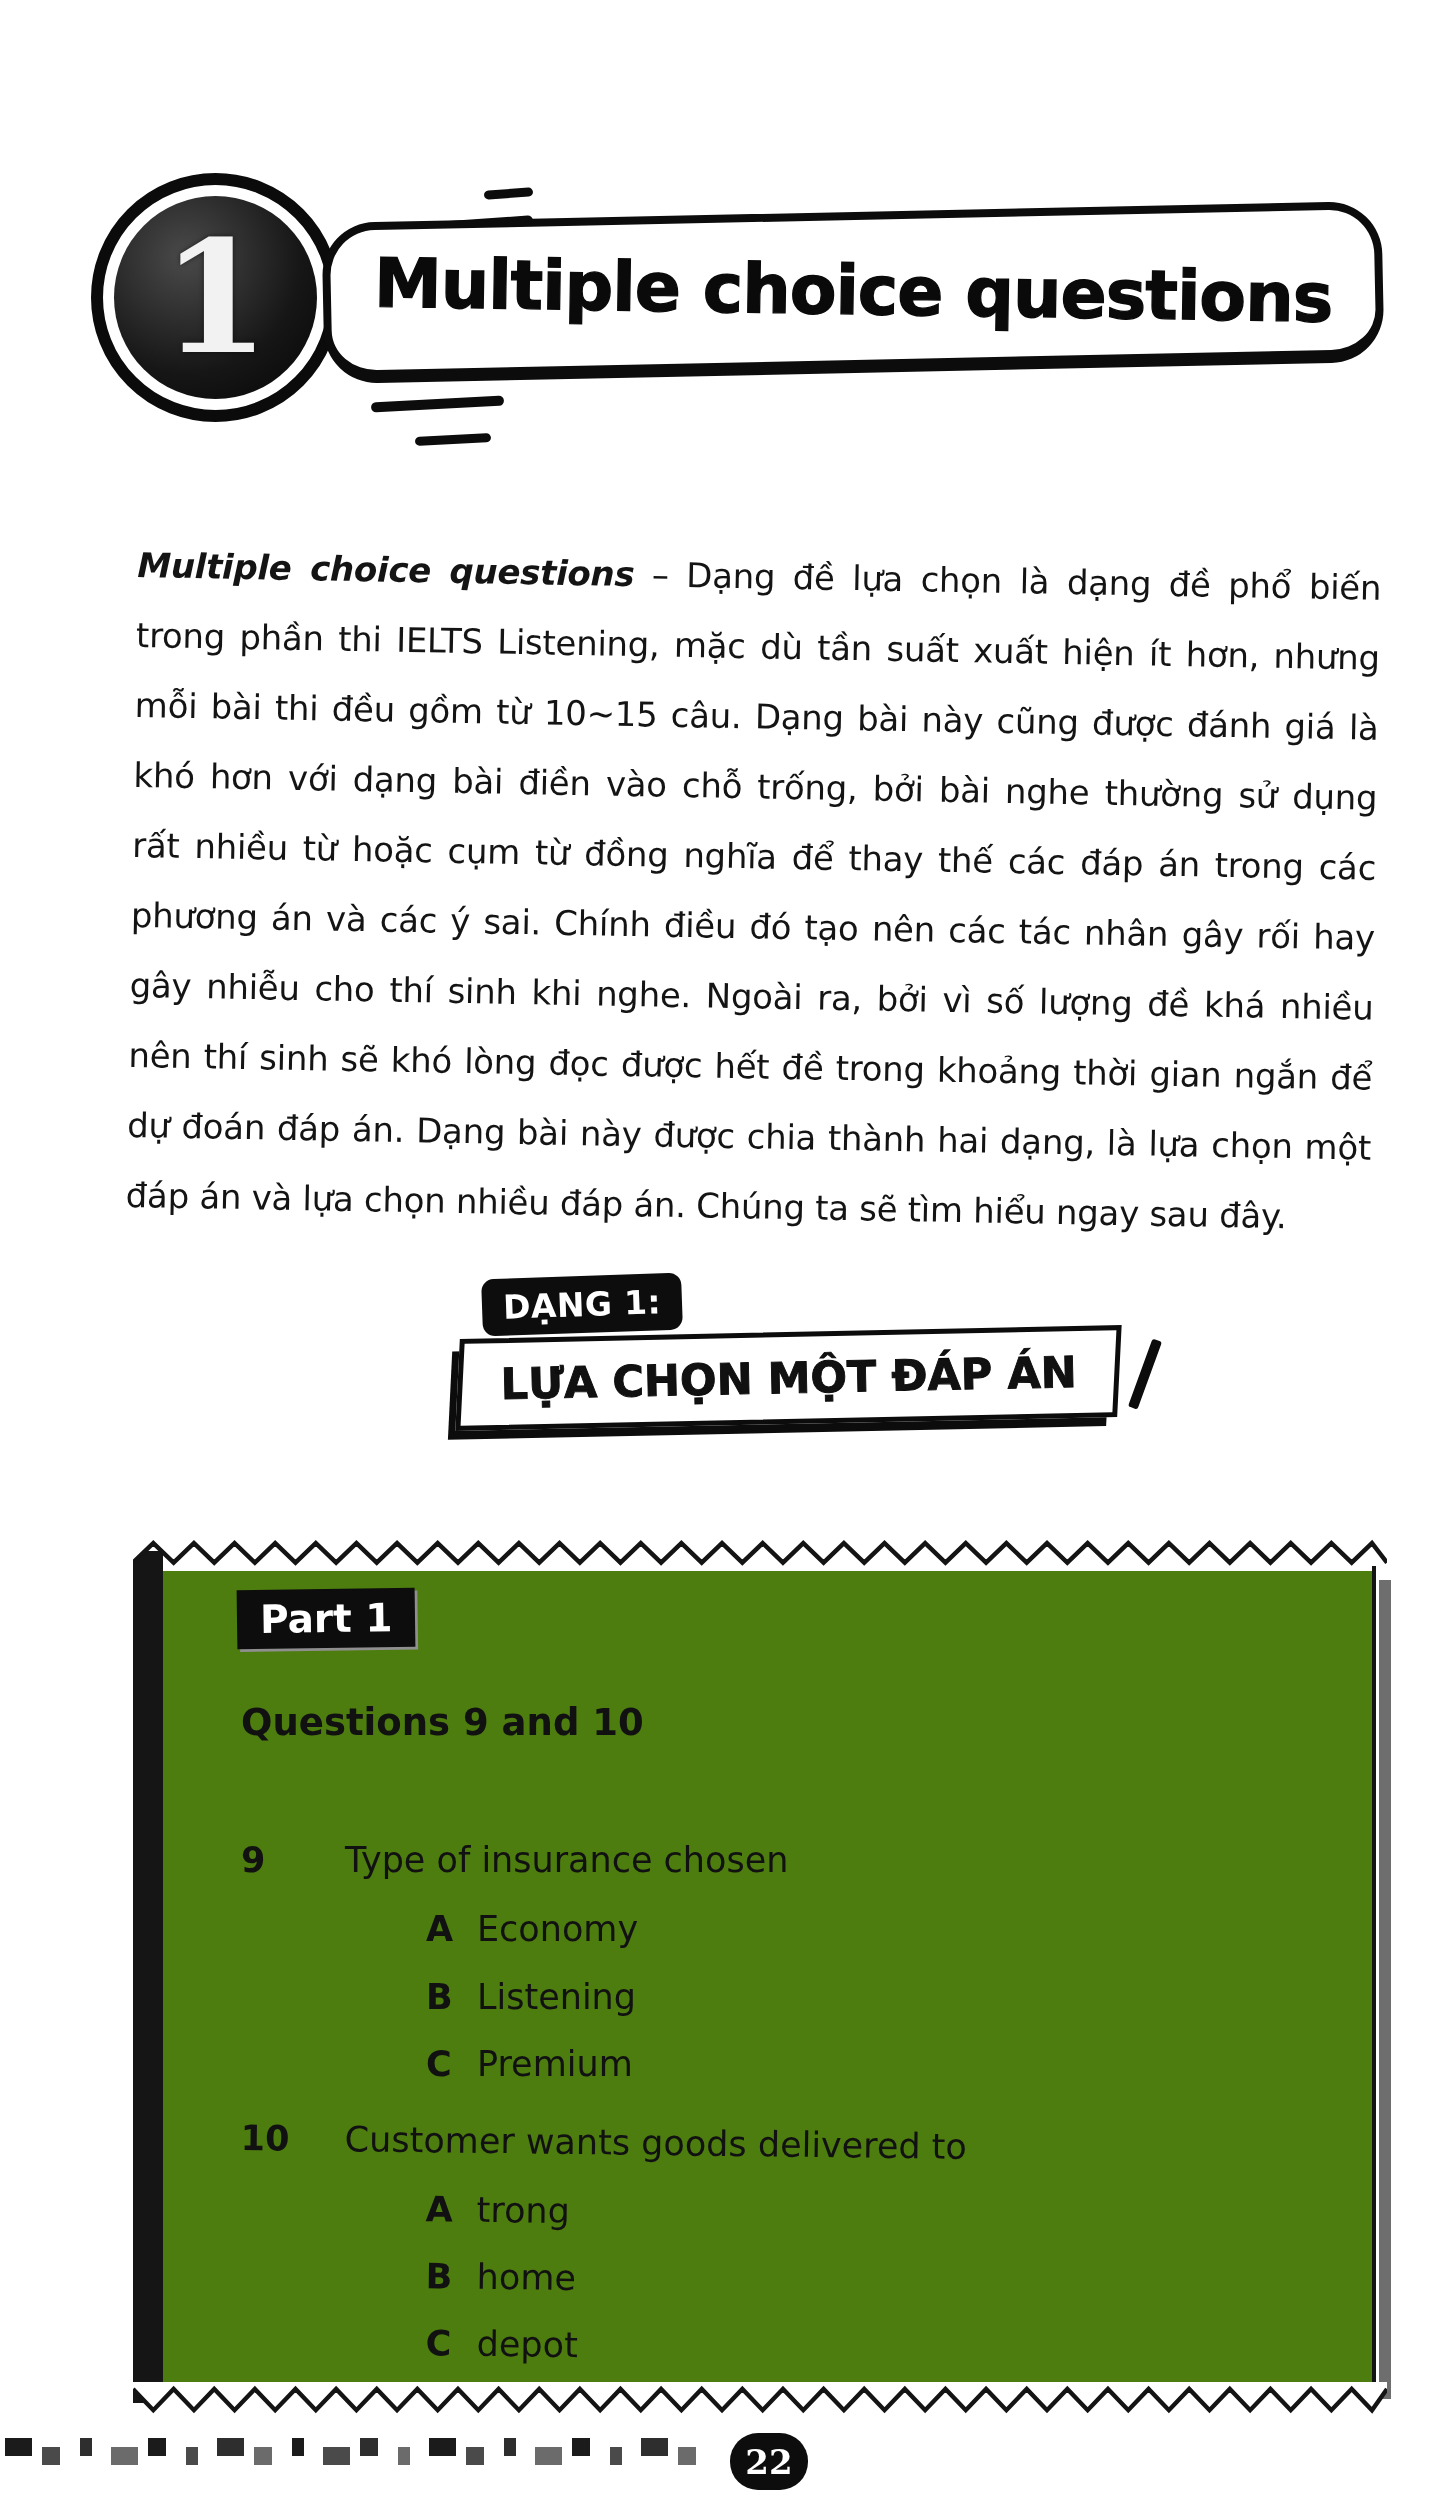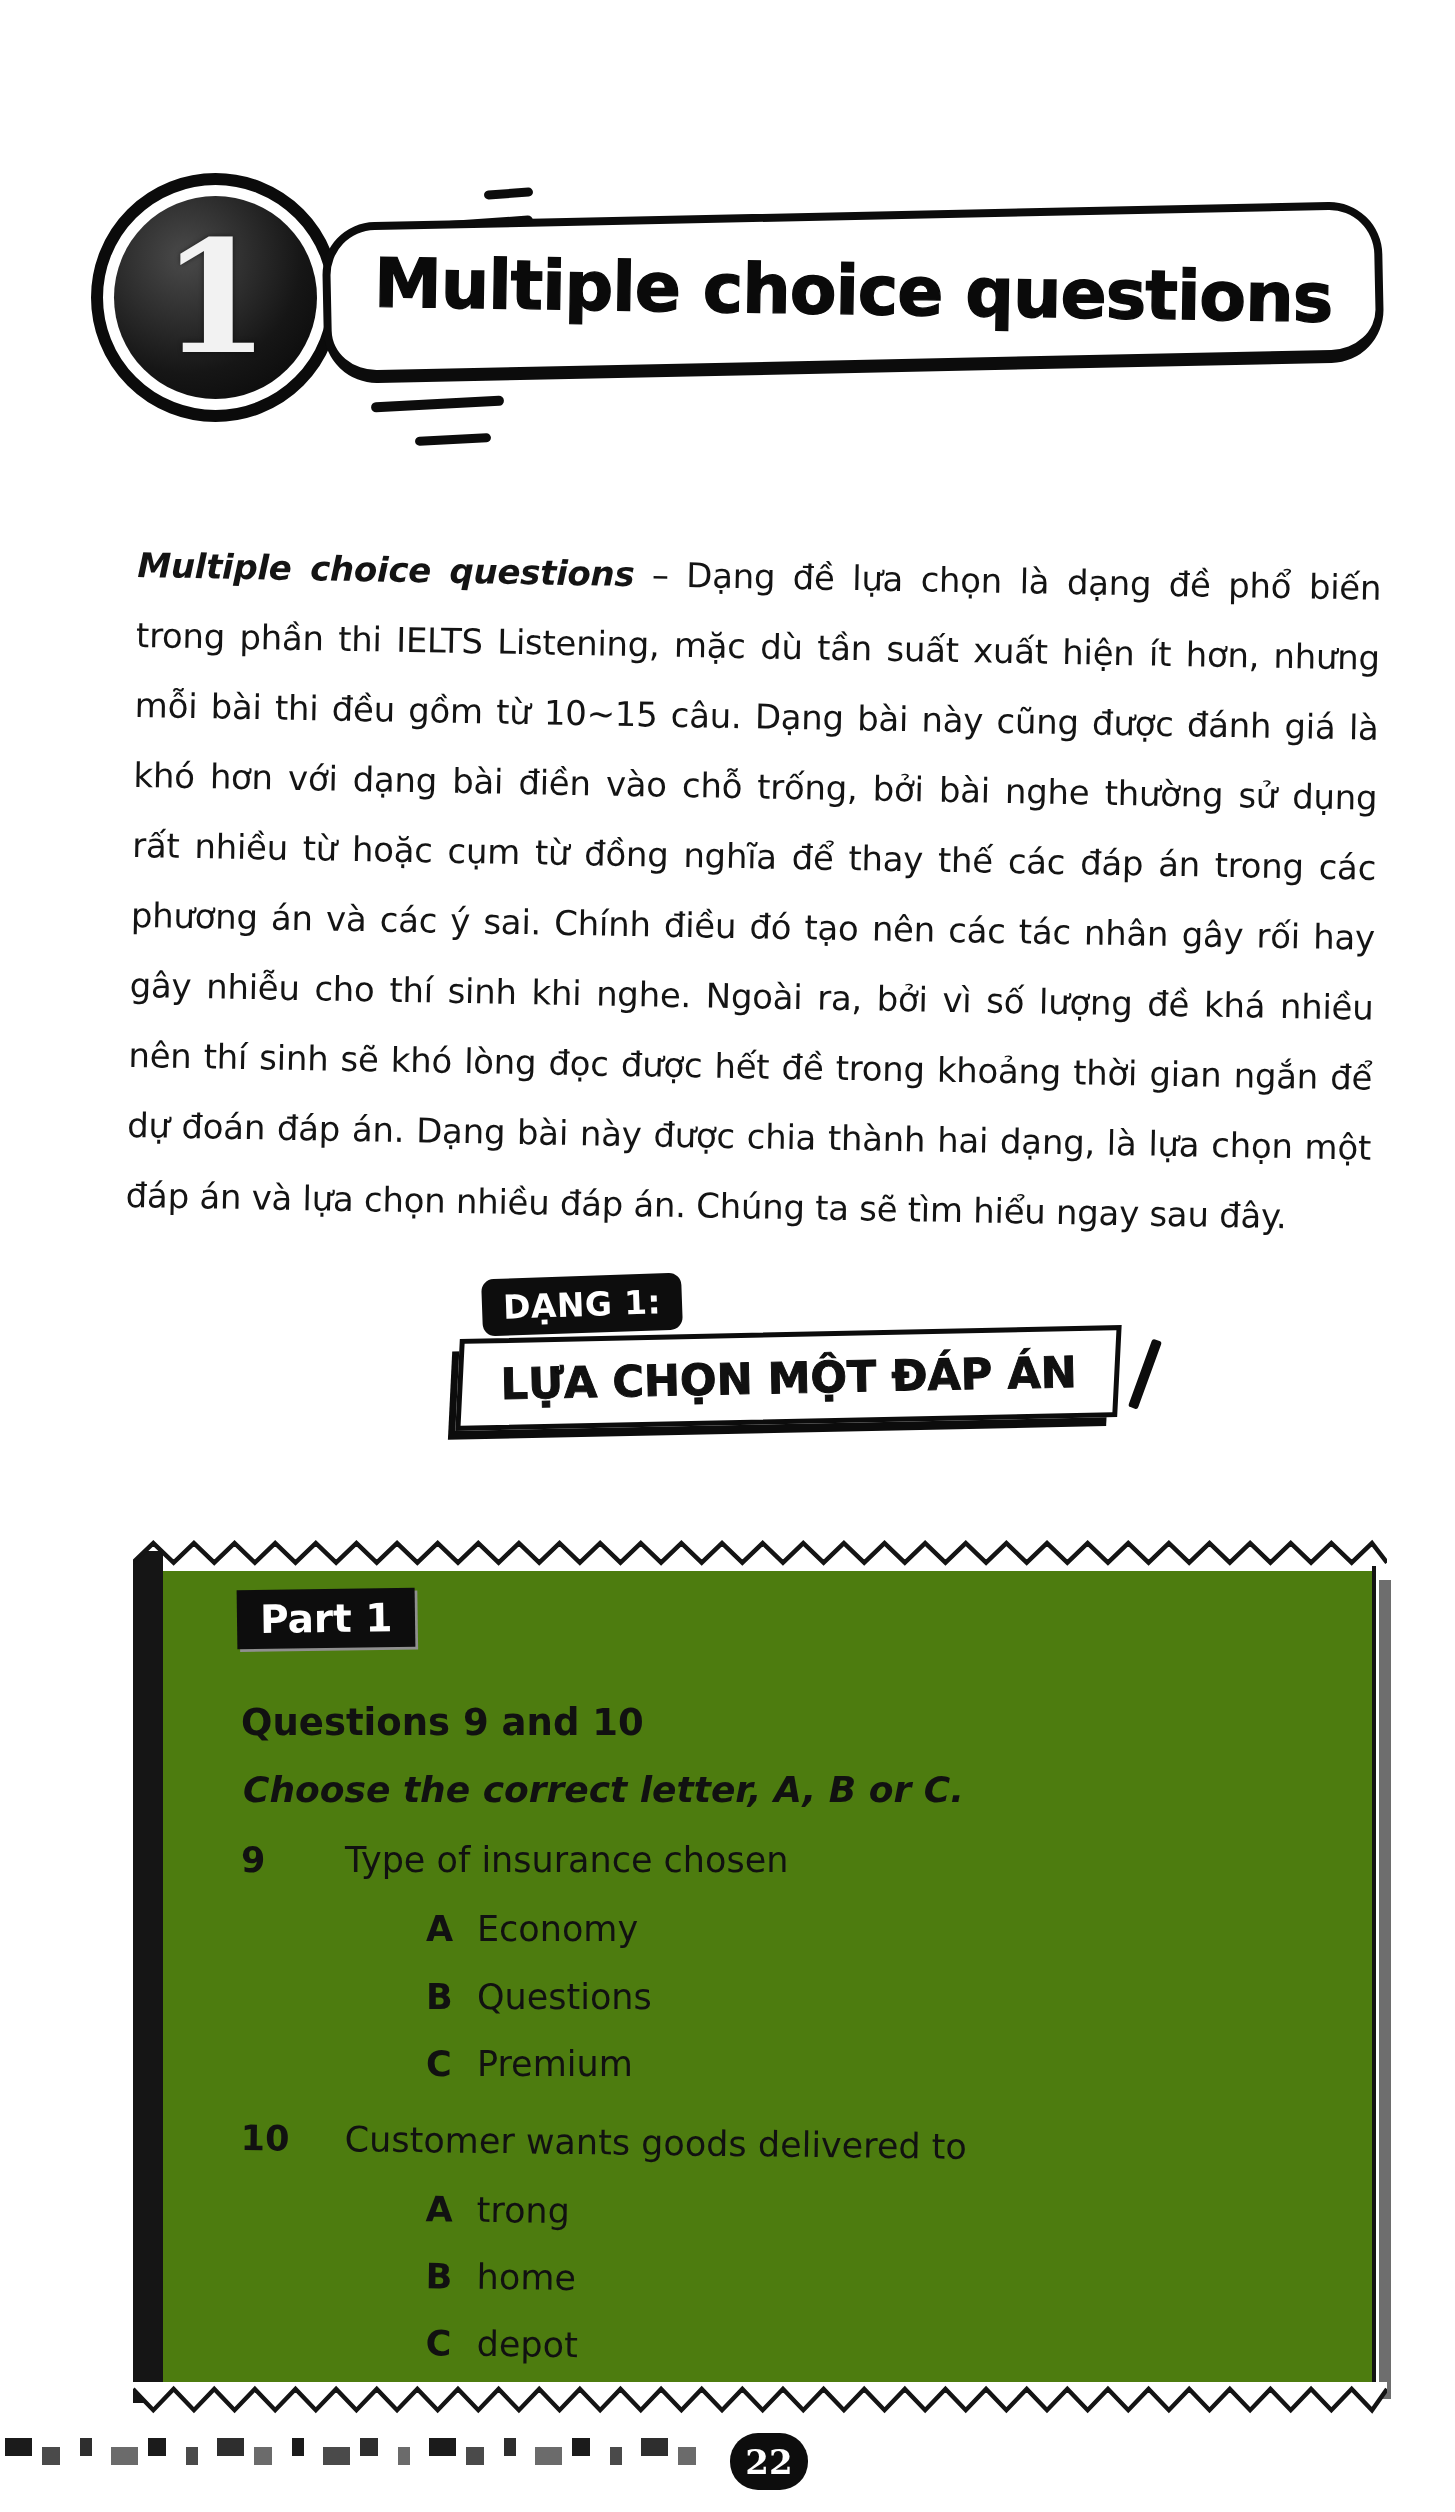--- a/index.html
+++ b/index.html
@@ -154,33 +154,32 @@
     <path class="zz-line" id="zztl" d="M0 30 L23 8 L46 30 L69 8 L92 30 L115 8 L138 30 L161 8 L184 30 L207 8 L230 30 L253 8 L276 30 L299 8 L322 30 L345 8 L368 30 L391 8 L414 30 L437 8 L460 30 L483 8 L506 30 L529 8 L552 30 L575 8 L598 30 L621 8 L644 30 L667 8 L690 30 L713 8 L736 30 L759 8 L782 30 L805 8 L828 30 L851 8 L874 30 L897 8 L920 30 L943 8 L966 30 L989 8 L1012 30 L1035 8 L1058 30 L1081 8 L1104 30 L1127 8 L1150 30 L1173 8 L1196 30 L1219 8 L1242 30 L1265 8 L1288 30 L1311 8 L1334 30 L1357 8 L1380 30 L1403 8 L1420 30"></path>
   </svg>
   <svg class="zzsvg zz-bottom" viewBox="0 0 1420 42" preserveAspectRatio="none">
     <path class="zz-fill" id="zzbf" d="M0 8 L23 32 L46 8 L69 32 L92 8 L115 32 L138 8 L161 32 L184 8 L207 32 L230 8 L253 32 L276 8 L299 32 L322 8 L345 32 L368 8 L391 32 L414 8 L437 32 L460 8 L483 32 L506 8 L529 32 L552 8 L575 32 L598 8 L621 32 L644 8 L667 32 L690 8 L713 32 L736 8 L759 32 L782 8 L805 32 L828 8 L851 32 L874 8 L897 32 L920 8 L943 32 L966 8 L989 32 L1012 8 L1035 32 L1058 8 L1081 32 L1104 8 L1127 32 L1150 8 L1173 32 L1196 8 L1219 32 L1242 8 L1265 32 L1288 8 L1311 32 L1334 8 L1357 32 L1380 8 L1403 32 L1420 8 L1420 -8 L0 -8 Z"></path>
     <path class="zz-line" id="zzbl" d="M0 8 L23 32 L46 8 L69 32 L92 8 L115 32 L138 8 L161 32 L184 8 L207 32 L230 8 L253 32 L276 8 L299 32 L322 8 L345 32 L368 8 L391 32 L414 8 L437 32 L460 8 L483 32 L506 8 L529 32 L552 8 L575 32 L598 8 L621 32 L644 8 L667 32 L690 8 L713 32 L736 8 L759 32 L782 8 L805 32 L828 8 L851 32 L874 8 L897 32 L920 8 L943 32 L966 8 L989 32 L1012 8 L1035 32 L1058 8 L1081 32 L1104 8 L1127 32 L1150 8 L1173 32 L1196 8 L1219 32 L1242 8 L1265 32 L1288 8 L1311 32 L1334 8 L1357 32 L1380 8 L1403 32 L1420 8"></path>
   </svg>
 
   <div class="pb-content">
     <div class="part-label">Part 1</div>
     <div class="ex-heading">Questions 9 and 10</div>
-    <div class="ex-instruction">Choose the correct letter, A, B or C.</div>
 
     <div class="qrow" style="top:269px;">
       <span class="qnum">9</span>
       <span class="qtext">Type of insurance chosen</span>
     </div>
     <div class="orow" style="top:338px;">
       <span class="oletter">A</span>
       <span class="otext">Economy</span>
     </div>
     <div class="orow" style="top:406px;">
       <span class="oletter">B</span>
-      <span class="otext">Questions</span>
+      <span class="otext">Listening</span>
     </div>
     <div class="orow" style="top:473px;">
       <span class="oletter">C</span>
       <span class="otext">Premium</span>
     </div>
 
     <div class="qrow q10block" style="top:546px;">
       <span class="qnum">10</span>
       <span class="qtext">Customer wants goods delivered to</span>
     </div>

